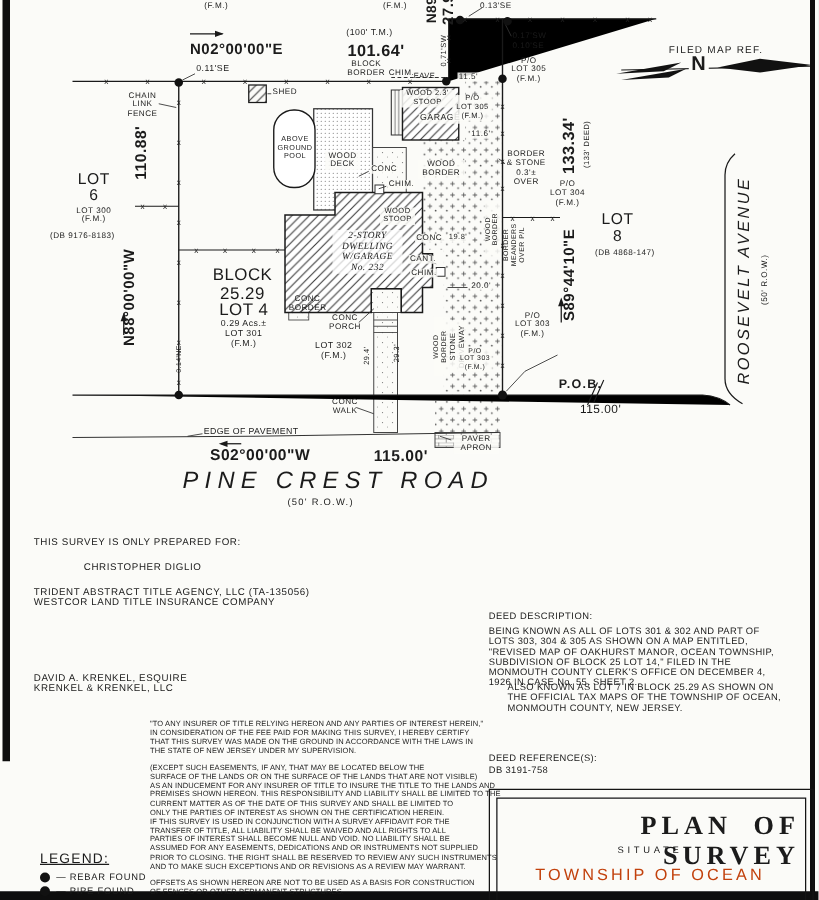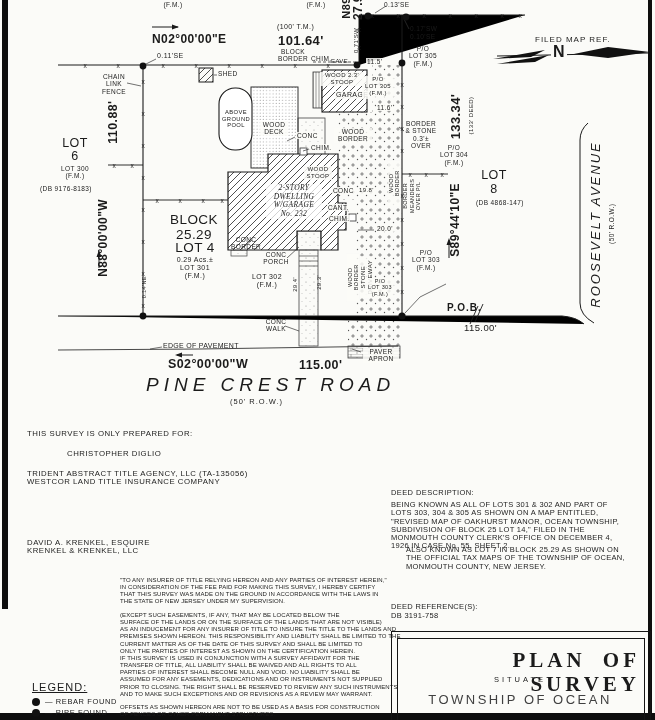--- a/index.html
+++ b/index.html
@@ -354,15 +354,15 @@
     <span class="legend-dot"></span><span>—  REBAR FOUND</span>
   </div>
   <div class="legend-row" style="left:32px;top:708px;">
     <span class="legend-dot"></span><span>—  PIPE FOUND</span>
   </div>
 
   <div class="tb" style="left:391px;top:631px;width:258px;height:89px;"></div>
   <div class="tb" style="left:397px;top:638px;width:246px;height:82px;"></div>
   <div class="lbl c" style="left:400px;top:648px;width:240px;font-size:21px;font-weight:bold;letter-spacing:4px;word-spacing:8px;font-family:'Liberation Serif',serif;text-align:right;">PLAN OF SURVEY</div>
   <div class="lbl c" style="left:400px;top:676px;width:240px;font-size:7.5px;letter-spacing:3px;">SITUATE</div>
-  <div class="lbl c" style="left:400px;top:693px;width:240px;font-size:13px;letter-spacing:2.5px;color:#404040;">TOWNSHIP OF OCEAN</div>
+  <div class="lbl c" style="left:400px;top:693px;width:240px;font-size:13px;letter-spacing:2.5px;color:#c2410c;">TOWNSHIP OF OCEAN</div>
 
 </div>
 
 </body></html>

